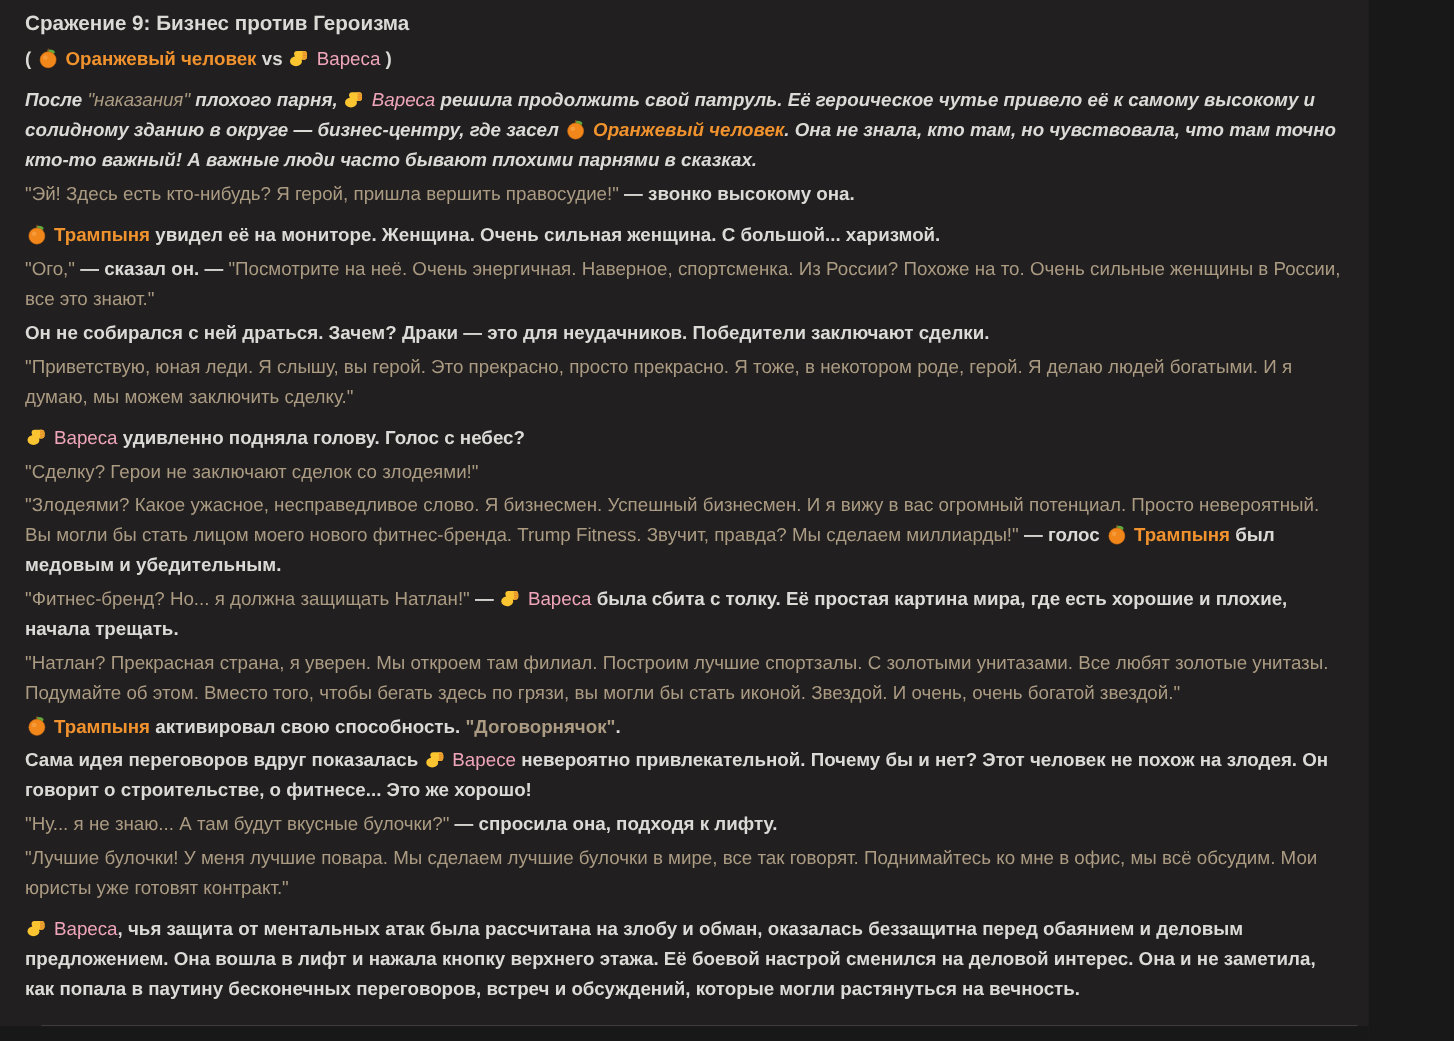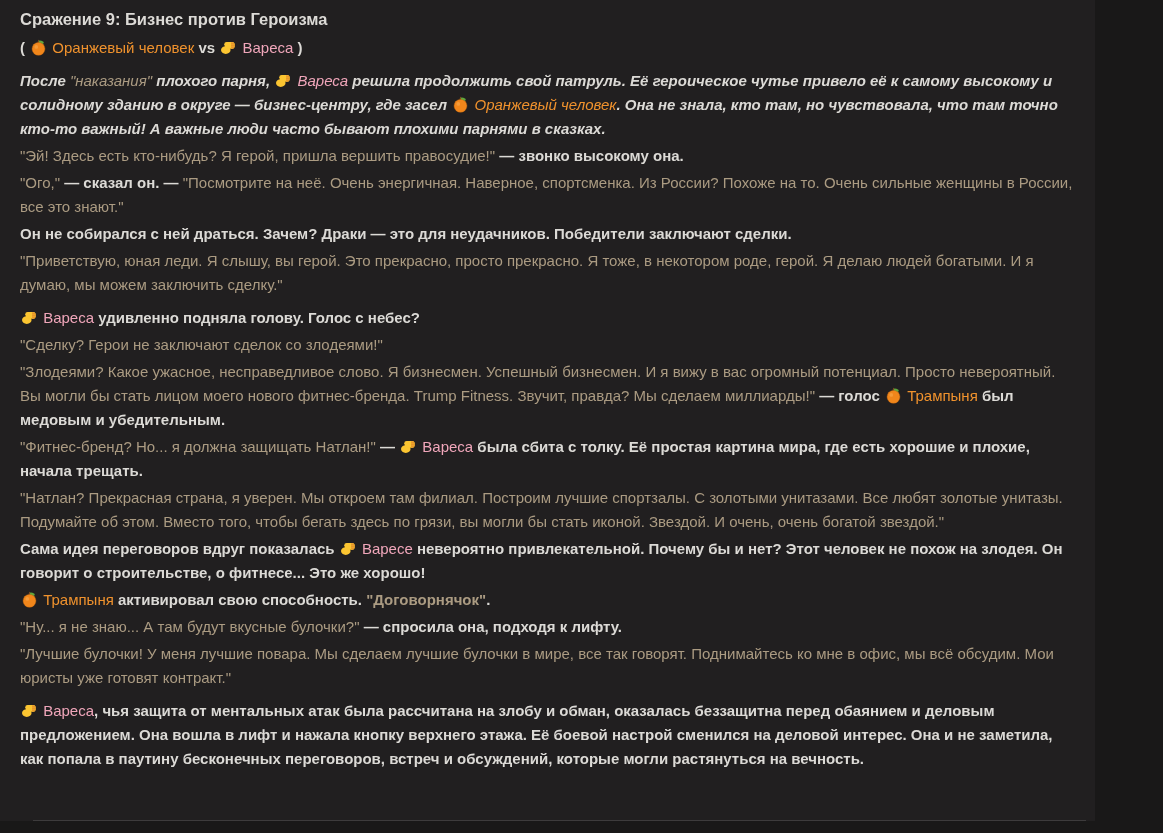--- a/index.html
+++ b/index.html
@@ -21,21 +21,21 @@
     font-size:15px;line-height:24px;
   }
   .content{padding:7px 20px 0 20px;}
   .para{margin:0 0 3px 0;}
   .para.title{font-size:16.5px;margin-bottom:5px;}
   .para.italic{font-style:italic;}
   .para.gap-top{margin-top:9px;}
   .s-n{color:var(--c-text);font-weight:700;}
   .s-q{color:var(--c-quote);font-weight:400;}
   .s-qb{color:var(--c-quote);font-weight:700;}
-  .s-o{color:var(--c-orange);font-weight:400;}
+  .s-o{color:var(--c-orange);font-weight:700;}
   .s-p{color:var(--c-pink);font-weight:400;}
   .emoji{display:inline-block;width:17px;height:17px;vertical-align:-3px;margin:0 1px;}
   .emoji svg{width:100%;height:100%;display:block;}
   .divider{position:absolute;left:33px;right:9px;bottom:12px;border-top:1px solid var(--c-divider);}
   .bottom-strip{position:absolute;left:0;right:0;bottom:0;height:12px;background:var(--c-strip);}
 </style>
 </head>
 <body>
 
 <div class="page">
@@ -59,20 +59,27 @@
     <path d="M14.4 3.4 Q17.2 3.4 17.2 6.6 L17.2 8.8 Q17.2 11.6 14.4 11.6 L13 11.6 L13 3.4 Z" fill="#f0a330"></path>
     <path d="M13.2 5.4 L16.6 5.4 M13.2 7.6 L16.9 7.6 M13.2 9.8 L16.6 9.8" stroke="#d98a20" stroke-width="0.7" opacity="0.8"></path>
   </svg></span><span class="s-p"> Вареса</span><span class="s-n"> решила продолжить свой патруль. Её героическое чутье привело её к самому высокому и солидному зданию в округе — бизнес-центру, где засел </span><span class="emoji"><svg viewBox="0 0 20 20" aria-hidden="true">
     <ellipse cx="13" cy="3.8" rx="3.4" ry="1.7" fill="#61a83c" transform="rotate(18 13 3.8)"></ellipse>
     <path d="M10 5.5 Q9.1 3.6 10.2 1.6" stroke="#7b4a21" stroke-width="1.3" fill="none" stroke-linecap="round"></path>
     <circle cx="10" cy="11.6" r="7.6" fill="#f1861b"></circle>
     <circle cx="10" cy="11.6" r="7.6" fill="none" stroke="#c96a10" stroke-width="0.8" opacity="0.6"></circle>
     <circle cx="7.4" cy="9.4" r="2.2" fill="#f7a446" opacity="0.7"></circle>
   </svg></span><span class="s-o"> Оранжевый человек</span><span class="s-n">. Она не знала, кто там, но чувствовала, что там точно кто-то важный! А важные люди часто бывают плохими парнями в сказках.</span></p>
       <p class="para"><span class="s-q">"Эй! Здесь есть кто-нибудь? Я герой, пришла вершить правосудие!"</span><span class="s-n"> — звонко высокому она.</span></p>
+      <p class="para gap-top"><span class="emoji"><svg viewBox="0 0 20 20" aria-hidden="true">
+    <ellipse cx="13" cy="3.8" rx="3.4" ry="1.7" fill="#61a83c" transform="rotate(18 13 3.8)"></ellipse>
+    <path d="M10 5.5 Q9.1 3.6 10.2 1.6" stroke="#7b4a21" stroke-width="1.3" fill="none" stroke-linecap="round"></path>
+    <circle cx="10" cy="11.6" r="7.6" fill="#f1861b"></circle>
+    <circle cx="10" cy="11.6" r="7.6" fill="none" stroke="#c96a10" stroke-width="0.8" opacity="0.6"></circle>
+    <circle cx="7.4" cy="9.4" r="2.2" fill="#f7a446" opacity="0.7"></circle>
+  </svg></span><span class="s-o"> Трампыня</span><span class="s-n"> увидел её на мониторе. Женщина. Очень сильная женщина. С большой... харизмой.</span></p>
       <p class="para"><span class="s-q">"Ого,"</span><span class="s-n"> — сказал он. — </span><span class="s-q">"Посмотрите на неё. Очень энергичная. Наверное, спортсменка. Из России? Похоже на то. Очень сильные женщины в России, все это знают."</span></p>
       <p class="para"><span class="s-n">Он не собирался с ней драться. Зачем? Драки — это для неудачников. Победители заключают сделки.</span></p>
       <p class="para"><span class="s-q">"Приветствую, юная леди. Я слышу, вы герой. Это прекрасно, просто прекрасно. Я тоже, в некотором роде, герой. Я делаю людей богатыми. И я думаю, мы можем заключить сделку."</span></p>
       <p class="para gap-top"><span class="emoji"><svg viewBox="0 0 20 20" aria-hidden="true">
     <ellipse cx="6.8" cy="13" rx="5.6" ry="4.6" fill="#fbc531"></ellipse>
     <path d="M5 6.2 Q5 3.4 7.8 3.4 L14.4 3.4 Q17.2 3.4 17.2 6.6 L17.2 8.8 Q17.2 11.6 14.4 11.6 L10 11.6 Q6.8 11.6 5.8 9.4 Z" fill="#fbc531"></path>
     <path d="M14.4 3.4 Q17.2 3.4 17.2 6.6 L17.2 8.8 Q17.2 11.6 14.4 11.6 L13 11.6 L13 3.4 Z" fill="#f0a330"></path>
     <path d="M13.2 5.4 L16.6 5.4 M13.2 7.6 L16.9 7.6 M13.2 9.8 L16.6 9.8" stroke="#d98a20" stroke-width="0.7" opacity="0.8"></path>
   </svg></span><span class="s-p"> Вареса</span><span class="s-n"> удивленно подняла голову. Голос с небес?</span></p>
       <p class="para"><span class="s-q">"Сделку? Герои не заключают сделок со злодеями!"</span></p>
@@ -83,33 +90,33 @@
     <circle cx="10" cy="11.6" r="7.6" fill="none" stroke="#c96a10" stroke-width="0.8" opacity="0.6"></circle>
     <circle cx="7.4" cy="9.4" r="2.2" fill="#f7a446" opacity="0.7"></circle>
   </svg></span><span class="s-o"> Трампыня</span><span class="s-n"> был медовым и убедительным.</span></p>
       <p class="para"><span class="s-q">"Фитнес-бренд? Но... я должна защищать Натлан!"</span><span class="s-n"> — </span><span class="emoji"><svg viewBox="0 0 20 20" aria-hidden="true">
     <ellipse cx="6.8" cy="13" rx="5.6" ry="4.6" fill="#fbc531"></ellipse>
     <path d="M5 6.2 Q5 3.4 7.8 3.4 L14.4 3.4 Q17.2 3.4 17.2 6.6 L17.2 8.8 Q17.2 11.6 14.4 11.6 L10 11.6 Q6.8 11.6 5.8 9.4 Z" fill="#fbc531"></path>
     <path d="M14.4 3.4 Q17.2 3.4 17.2 6.6 L17.2 8.8 Q17.2 11.6 14.4 11.6 L13 11.6 L13 3.4 Z" fill="#f0a330"></path>
     <path d="M13.2 5.4 L16.6 5.4 M13.2 7.6 L16.9 7.6 M13.2 9.8 L16.6 9.8" stroke="#d98a20" stroke-width="0.7" opacity="0.8"></path>
   </svg></span><span class="s-p"> Вареса</span><span class="s-n"> была сбита с толку. Её простая картина мира, где есть хорошие и плохие, начала трещать.</span></p>
       <p class="para"><span class="s-q">"Натлан? Прекрасная страна, я уверен. Мы откроем там филиал. Построим лучшие спортзалы. С золотыми унитазами. Все любят золотые унитазы. Подумайте об этом. Вместо того, чтобы бегать здесь по грязи, вы могли бы стать иконой. Звездой. И очень, очень богатой звездой."</span></p>
-      <p class="para"><span class="s-n">Сама идея переговоров вдруг показалась </span><span class="emoji"><svg viewBox="0 0 20 20" aria-hidden="true">
-    <ellipse cx="6.8" cy="13" rx="5.6" ry="4.6" fill="#fbc531"></ellipse>
-    <path d="M5 6.2 Q5 3.4 7.8 3.4 L14.4 3.4 Q17.2 3.4 17.2 6.6 L17.2 8.8 Q17.2 11.6 14.4 11.6 L10 11.6 Q6.8 11.6 5.8 9.4 Z" fill="#fbc531"></path>
-    <path d="M14.4 3.4 Q17.2 3.4 17.2 6.6 L17.2 8.8 Q17.2 11.6 14.4 11.6 L13 11.6 L13 3.4 Z" fill="#f0a330"></path>
-    <path d="M13.2 5.4 L16.6 5.4 M13.2 7.6 L16.9 7.6 M13.2 9.8 L16.6 9.8" stroke="#d98a20" stroke-width="0.7" opacity="0.8"></path>
-  </svg></span><span class="s-p"> Варесе</span><span class="s-n"> невероятно привлекательной. Почему бы и нет? Этот человек не похож на злодея. Он говорит о строительстве, о фитнесе... Это же хорошо!</span></p>
       <p class="para"><span class="emoji"><svg viewBox="0 0 20 20" aria-hidden="true">
     <ellipse cx="13" cy="3.8" rx="3.4" ry="1.7" fill="#61a83c" transform="rotate(18 13 3.8)"></ellipse>
     <path d="M10 5.5 Q9.1 3.6 10.2 1.6" stroke="#7b4a21" stroke-width="1.3" fill="none" stroke-linecap="round"></path>
     <circle cx="10" cy="11.6" r="7.6" fill="#f1861b"></circle>
     <circle cx="10" cy="11.6" r="7.6" fill="none" stroke="#c96a10" stroke-width="0.8" opacity="0.6"></circle>
     <circle cx="7.4" cy="9.4" r="2.2" fill="#f7a446" opacity="0.7"></circle>
   </svg></span><span class="s-o"> Трампыня</span><span class="s-n"> активировал свою способность. </span><span class="s-qb">"Договорнячок"</span><span class="s-n">.</span></p>
+      <p class="para"><span class="s-n">Сама идея переговоров вдруг показалась </span><span class="emoji"><svg viewBox="0 0 20 20" aria-hidden="true">
+    <ellipse cx="6.8" cy="13" rx="5.6" ry="4.6" fill="#fbc531"></ellipse>
+    <path d="M5 6.2 Q5 3.4 7.8 3.4 L14.4 3.4 Q17.2 3.4 17.2 6.6 L17.2 8.8 Q17.2 11.6 14.4 11.6 L10 11.6 Q6.8 11.6 5.8 9.4 Z" fill="#fbc531"></path>
+    <path d="M14.4 3.4 Q17.2 3.4 17.2 6.6 L17.2 8.8 Q17.2 11.6 14.4 11.6 L13 11.6 L13 3.4 Z" fill="#f0a330"></path>
+    <path d="M13.2 5.4 L16.6 5.4 M13.2 7.6 L16.9 7.6 M13.2 9.8 L16.6 9.8" stroke="#d98a20" stroke-width="0.7" opacity="0.8"></path>
+  </svg></span><span class="s-p"> Варесе</span><span class="s-n"> невероятно привлекательной. Почему бы и нет? Этот человек не похож на злодея. Он говорит о строительстве, о фитнесе... Это же хорошо!</span></p>
       <p class="para"><span class="s-q">"Ну... я не знаю... А там будут вкусные булочки?"</span><span class="s-n"> — спросила она, подходя к лифту.</span></p>
       <p class="para"><span class="s-q">"Лучшие булочки! У меня лучшие повара. Мы сделаем лучшие булочки в мире, все так говорят. Поднимайтесь ко мне в офис, мы всё обсудим. Мои юристы уже готовят контракт."</span></p>
       <p class="para gap-top"><span class="emoji"><svg viewBox="0 0 20 20" aria-hidden="true">
     <ellipse cx="6.8" cy="13" rx="5.6" ry="4.6" fill="#fbc531"></ellipse>
     <path d="M5 6.2 Q5 3.4 7.8 3.4 L14.4 3.4 Q17.2 3.4 17.2 6.6 L17.2 8.8 Q17.2 11.6 14.4 11.6 L10 11.6 Q6.8 11.6 5.8 9.4 Z" fill="#fbc531"></path>
     <path d="M14.4 3.4 Q17.2 3.4 17.2 6.6 L17.2 8.8 Q17.2 11.6 14.4 11.6 L13 11.6 L13 3.4 Z" fill="#f0a330"></path>
     <path d="M13.2 5.4 L16.6 5.4 M13.2 7.6 L16.9 7.6 M13.2 9.8 L16.6 9.8" stroke="#d98a20" stroke-width="0.7" opacity="0.8"></path>
   </svg></span><span class="s-p"> Вареса</span><span class="s-n">, чья защита от ментальных атак была рассчитана на злобу и обман, оказалась беззащитна перед обаянием и деловым предложением. Она вошла в лифт и нажала кнопку верхнего этажа. Её боевой настрой сменился на деловой интерес. Она и не заметила, как попала в паутину бесконечных переговоров, встреч и обсуждений, которые могли растянуться на вечность.</span></p>
     </div>
   <div class="divider"></div>

